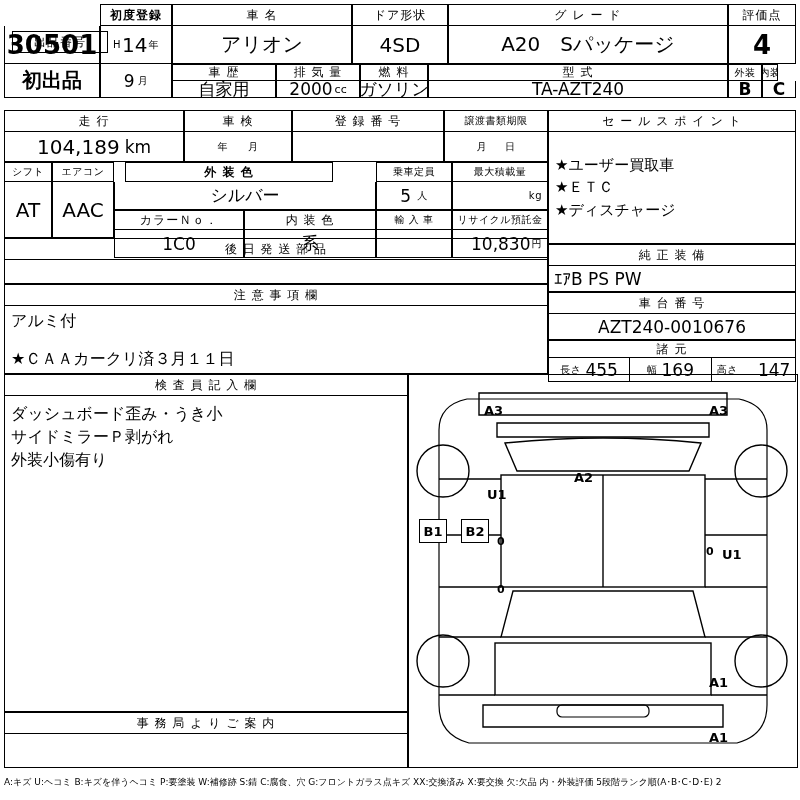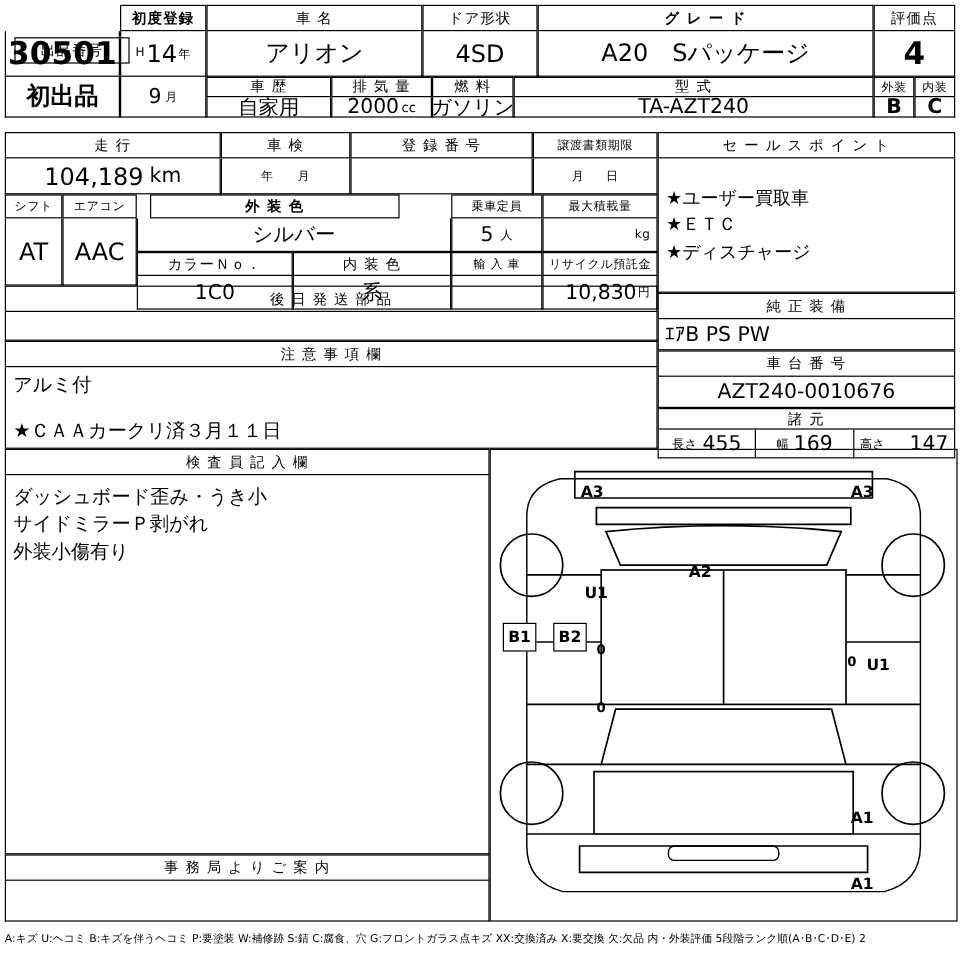--- a/index.html
+++ b/index.html
@@ -100,21 +100,21 @@
     <span class="val">9</span>
     <span class="lbl-sm" style="margin-left:3px;">月</span>
   </div>
 
   <div class="bx lbl" style="left:172px;top:4px;width:180px;height:22px;">車 名</div>
   <div class="bx val-md" style="left:172px;top:26px;width:180px;height:38px;border-top:none;">アリオン</div>
 
   <div class="bx lbl" style="left:352px;top:4px;width:96px;height:22px;">ドア形状</div>
   <div class="bx val-md" style="left:352px;top:26px;width:96px;height:38px;border-top:none;">4SD</div>
 
-  <div class="bx lbl" style="left:448px;top:4px;width:280px;height:22px;font-weight:bold;">グ レ ー ド</div>
+  <div class="bx lbl" style="left:448px;top:4px;width:280px;height:22px;">グ レ ー ド</div>
   <div class="bx val-md" style="left:448px;top:26px;width:280px;height:38px;border-top:none;">A20　Sパッケージ</div>
 
   <div class="bx lbl" style="left:728px;top:4px;width:68px;height:22px;">評価点</div>
   <div class="bx val-lg" style="left:728px;top:26px;width:68px;height:38px;border-top:none;">4</div>
 
   <div class="bx lbl" style="left:172px;top:64px;width:104px;height:17px;">車 歴</div>
   <div class="bx val" style="left:172px;top:81px;width:104px;height:17px;border-top:none;">自家用</div>
 
   <div class="bx lbl" style="left:276px;top:64px;width:84px;height:17px;">排 気 量</div>
   <div class="bx" style="left:276px;top:81px;width:84px;height:17px;border-top:none;">
@@ -122,21 +122,21 @@
     <span class="unit" style="margin-left:2px;">cc</span>
   </div>
 
   <div class="bx lbl" style="left:360px;top:64px;width:68px;height:17px;">燃 料</div>
   <div class="bx val" style="left:360px;top:81px;width:68px;height:17px;border-top:none;">ガソリン</div>
 
   <div class="bx lbl" style="left:428px;top:64px;width:300px;height:17px;">型 式</div>
   <div class="bx val" style="left:428px;top:81px;width:300px;height:17px;border-top:none;">TA-AZT240</div>
 
   <div class="bx lbl-sm" style="left:728px;top:64px;width:34px;height:17px;">外装</div>
-  <div class="bx lbl-sm" style="left:762px;top:64px;width:34px;height:17px;">内装</div>
+  <div class="bx lbl-sm" style="left:762px;top:64px;width:16px;height:17px;">内装</div>
   <div class="bx val" style="left:728px;top:81px;width:34px;height:17px;border-top:none;font-weight:bold;">B</div>
   <div class="bx val" style="left:762px;top:81px;width:34px;height:17px;border-top:none;font-weight:bold;">C</div>
 
   <div class="bx lbl" style="left:4px;top:110px;width:180px;height:22px;">走 行</div>
   <div class="bx" style="left:4px;top:132px;width:180px;height:30px;border-top:none;">
     <span class="val-md">104,189</span>
     <span class="val" style="margin-left:5px;">km</span>
   </div>
 
   <div class="bx lbl" style="left:184px;top:110px;width:108px;height:22px;">車 検</div>

